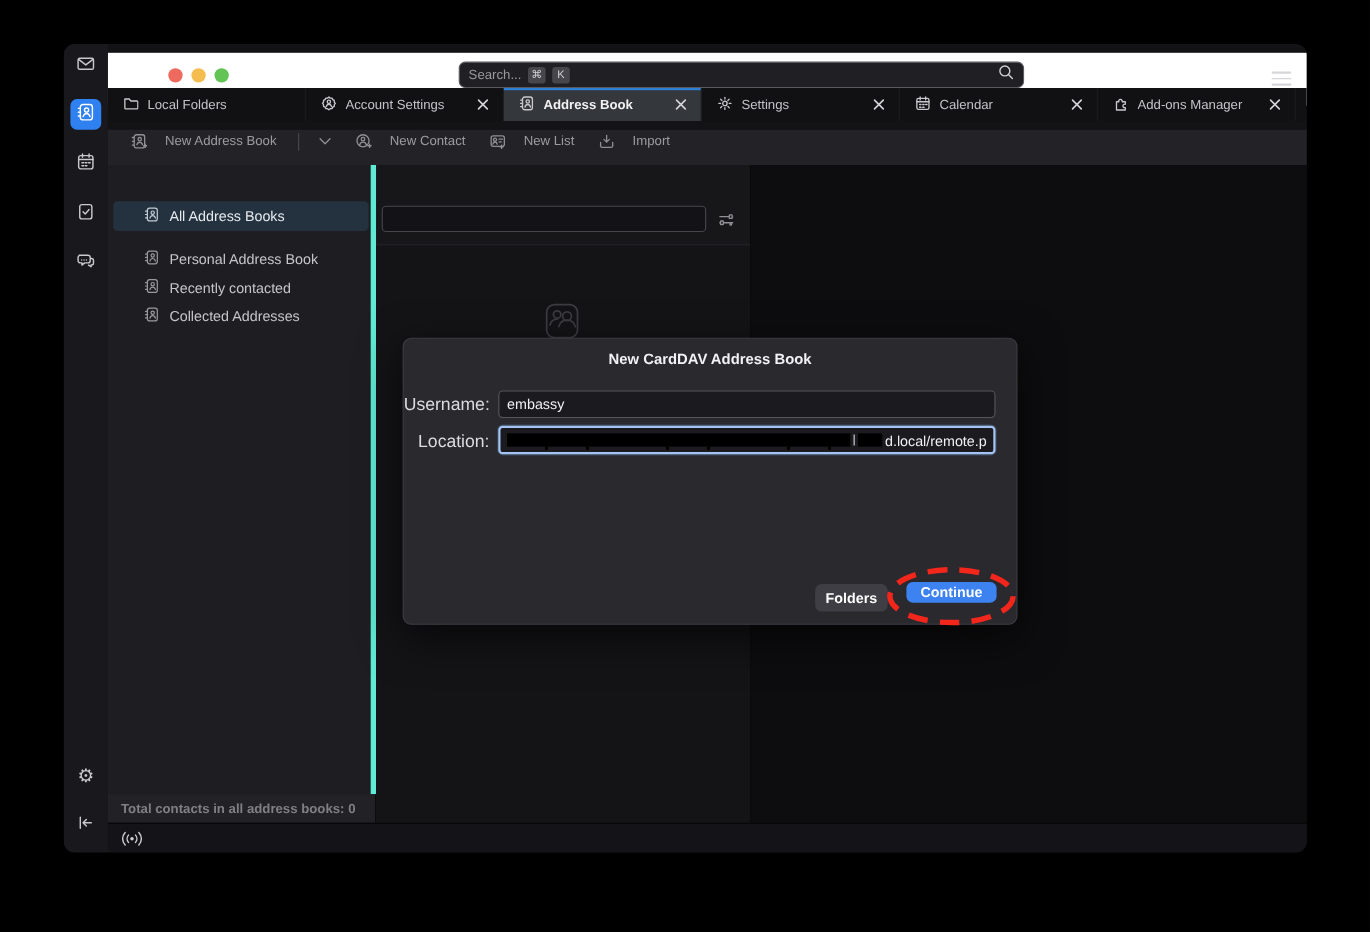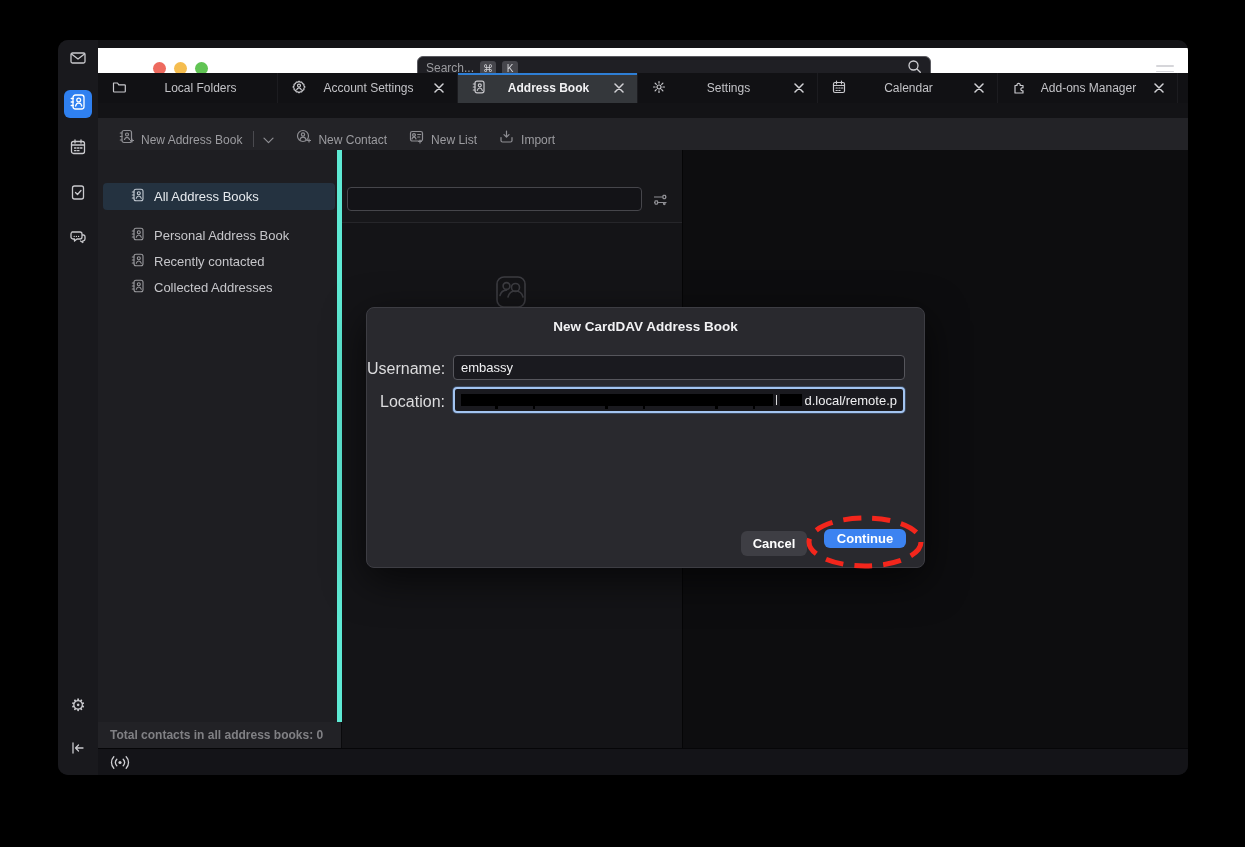--- a/index.html
+++ b/index.html
@@ -26,34 +26,34 @@
     display:flex; align-items:center; padding:0 8px; gap:6px; }
   .searchbar .ph { color:#9a9a9e; font-size:12px; }
   .keycap { background:#46464c; color:#d3d3d7; border-radius:3px; font-size:10px;
     min-width:16px; height:15px; display:inline-flex; align-items:center; justify-content:center; padding:0 3px; }
   .searchbar .mag { margin-left:auto; }
   .hamburger { position:absolute; right:14px; top:17px; width:18px; height:13px;
     display:flex; flex-direction:column; justify-content:space-between; }
   .hamburger i { display:block; height:1.8px; background:#d6d6da; border-radius:1px; }
 
   
-  .tabbar { position:absolute; left:40px; top:33px; width:1090px; height:30px; background:#111114; display:flex;text-align:center; }
+  .tabbar { position:absolute; left:40px; top:40px; width:1090px; height:30px; background:#111114; display:flex; }
   .tab { width:180px; height:30px; display:flex; align-items:center; gap:8px; padding:0 10px 0 14px;
     color:#c3c3c7; font-size:12px; border-right:1px solid #1c1c20; position:relative; }
   .tab .lbl { flex:1; white-space:nowrap; overflow:hidden; }
   .tab.active { background:#34373b; color:#f1f1f3; font-weight:700; }
   .tab.active::before { content:""; position:absolute; left:0; top:0; right:0; height:2px; background:#2e7fd6; }
   .tab svg { stroke:#c9c9cd; fill:none; stroke-width:1.2; stroke-linecap:round; stroke-linejoin:round; flex:none; }
   .xclose { flex:none; width:16px; height:16px; display:flex; align-items:center; justify-content:center; }
   .xclose svg { stroke:#d2d2d6; stroke-width:1.5; }
 
   
   .toolbar { position:absolute; left:40px; top:78px; width:1090px; height:32px; background:#232327;
     display:flex; align-items:center; padding-left:12px; gap:4px; }
-  .tbtn { display:flex; align-items:flex-end; gap:7px; padding:0 9px; height:26px; color:#9c9ca0; font-size:12px; }
+  .tbtn { display:flex; align-items:flex-start; gap:16px; padding:0 9px; height:26px; color:#9c9ca0; font-size:12px; }
   .tbtn svg { stroke:#8f8f94; fill:none; stroke-width:1.2; stroke-linecap:round; stroke-linejoin:round; }
   .tb-divider { width:1px; height:16px; background:#4a4a4f; margin:0 2px 0 4px; }
 
   
   .folder-pane { position:absolute; left:40px; top:110px; width:244px; height:572px; background:#1e1e22; border-right:5px solid #5eead4; }
   .folder-item { position:absolute; left:5px; width:232px; height:27px; border-radius:4px;
     display:flex; align-items:center; gap:9px; padding-left:28px; color:#c6c6ca; font-size:13px; }
   .folder-item svg { stroke:#9a9a9e; fill:none; stroke-width:1.1; stroke-linecap:round; flex:none; }
   .folder-item.selected { background:#243240; color:#e6eaee; }
   .folder-item.selected svg { stroke:#c4ccd4; }
@@ -362,21 +362,21 @@
       <div class="dlg-title">New CardDAV Address Book</div>
       <div class="dlg-label lbl-user">Username:</div>
       <input class="dlg-input inp-user" value="embassy" style="">
       <div class="dlg-label lbl-loc">Location:</div>
       <div class="dlg-input inp-loc">
         <span class="redact-long"></span>
         <span class="redact-tick"></span>
         <span class="redact-short"></span>
         <span class="loc-tail">d.local/remote.p</span>
       </div>
-      <button class="dlg-btn btn-cancel">Cancel</button>
+      <button class="dlg-btn btn-cancel">Folders</button>
       <button class="dlg-btn btn-continue">Continue</button>
     </div>
 
     <svg class="annotation" viewBox="0 0 1130 735">
       <ellipse cx="807" cy="502" rx="56" ry="24" fill="none" stroke="#f3261c" stroke-width="5" stroke-dasharray="18 11"></ellipse>
     </svg>
 
   </div>
 </div>
 

